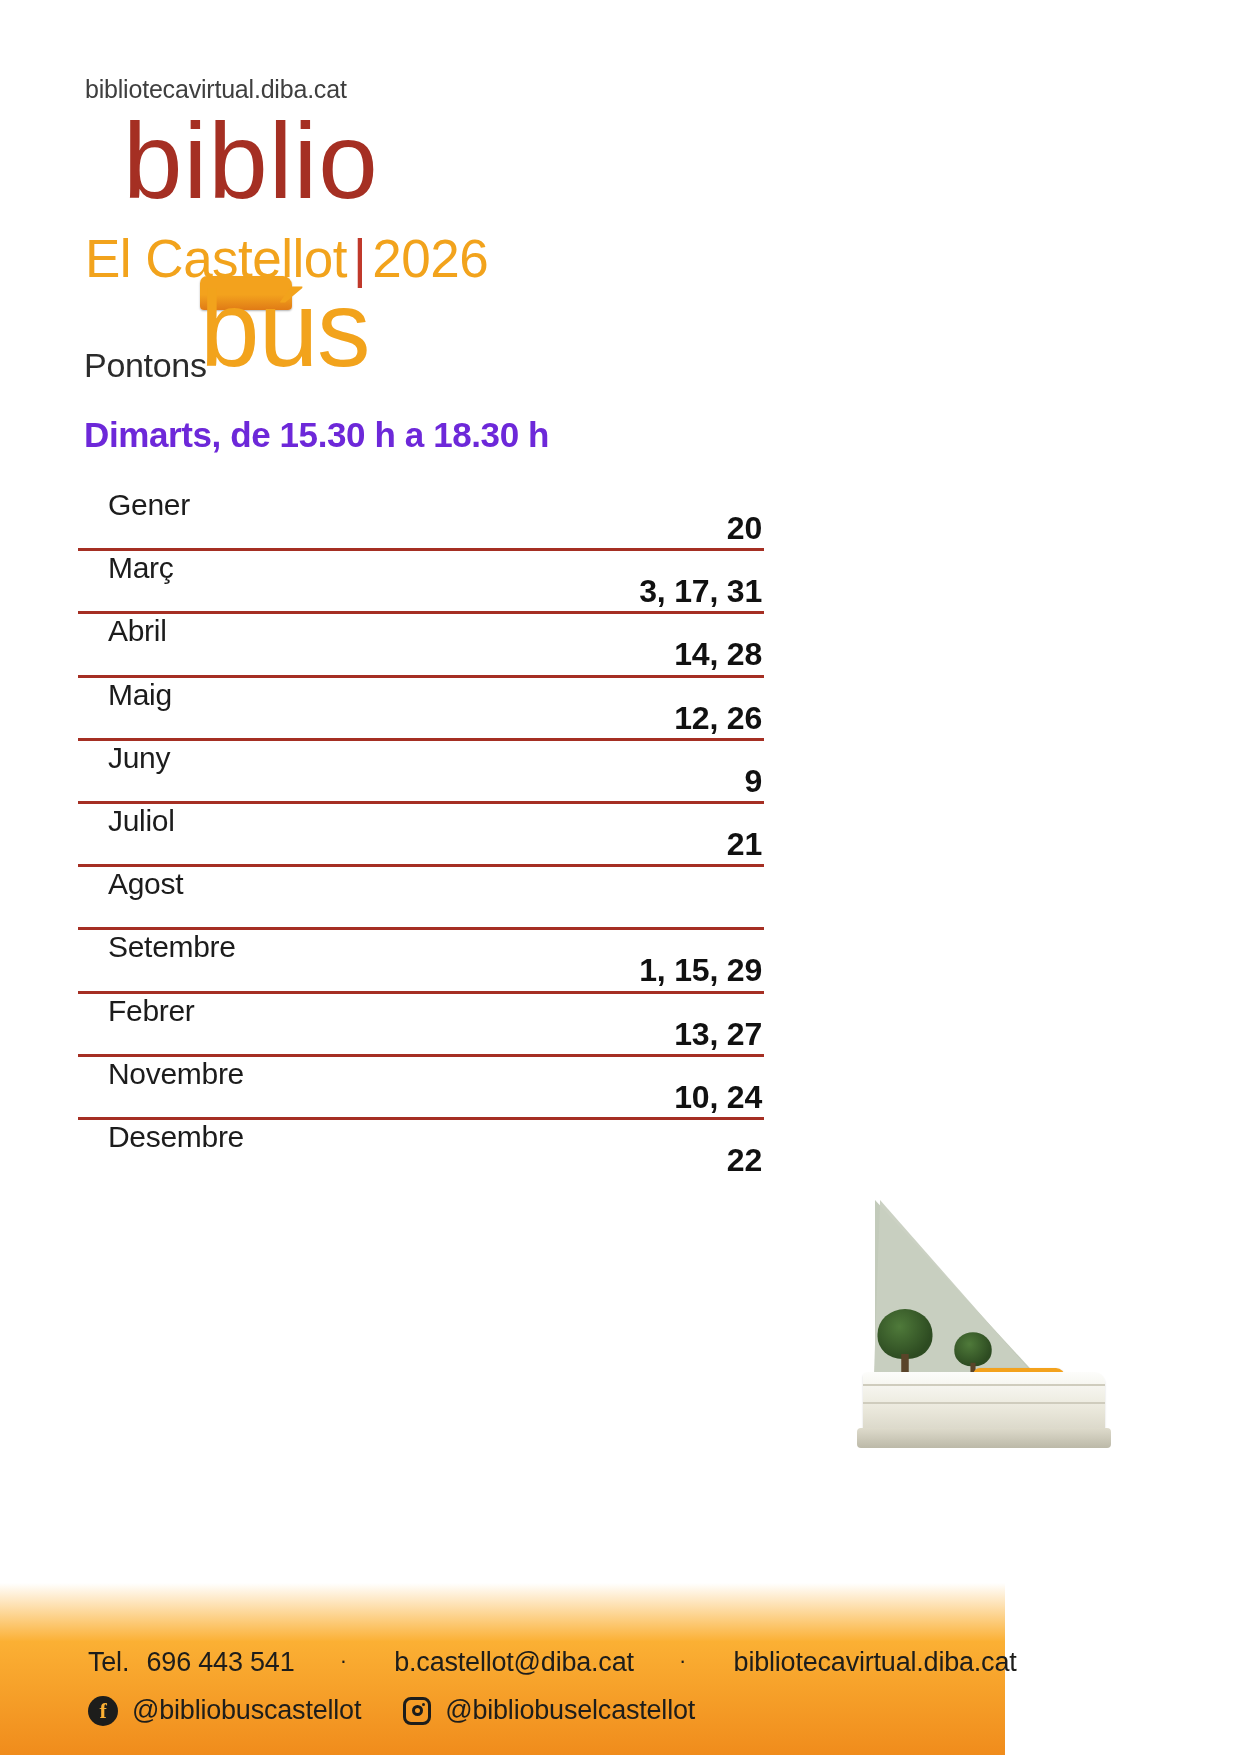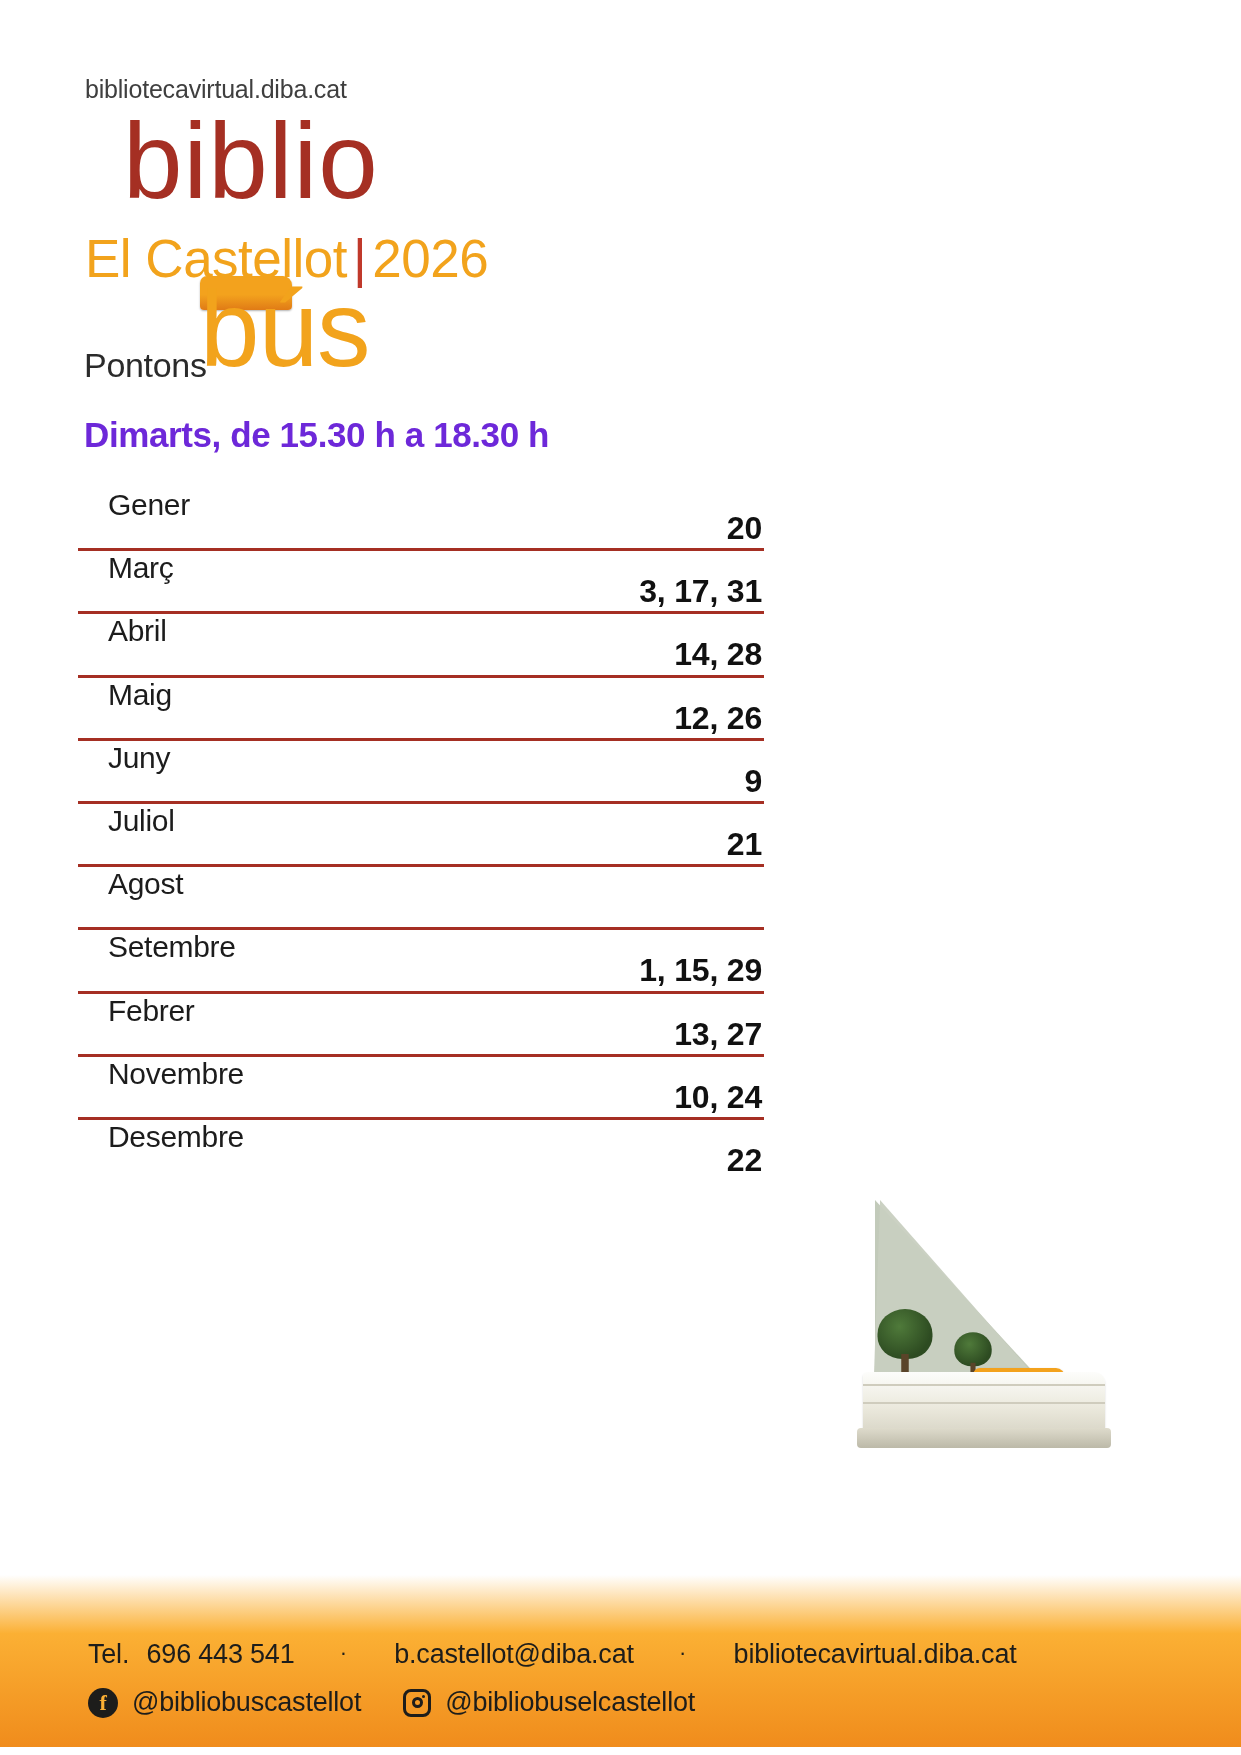--- a/index.html
+++ b/index.html
@@ -232,22 +232,22 @@
     border: 3px solid #6d6d6d;
     box-sizing: border-box;
   }
   .bus .wheel.w1 { left: 12px; }
   .bus .wheel.w2 { left: 62px; }
 
   
   .footer {
     position: absolute;
     left: 0;
-    bottom: 8px;
-    width: 1241px;
+    bottom: 0;
+    width: 1005px;
     height: 172px;
     background: linear-gradient(180deg, #ffffff 0%, #fbb034 34%, #f08c1c 100%);
   }
   .footer-inner {
     position: absolute;
     left: 0; right: 0;
     bottom: 0;
     height: 120px;
   }
   .f-line1 {

